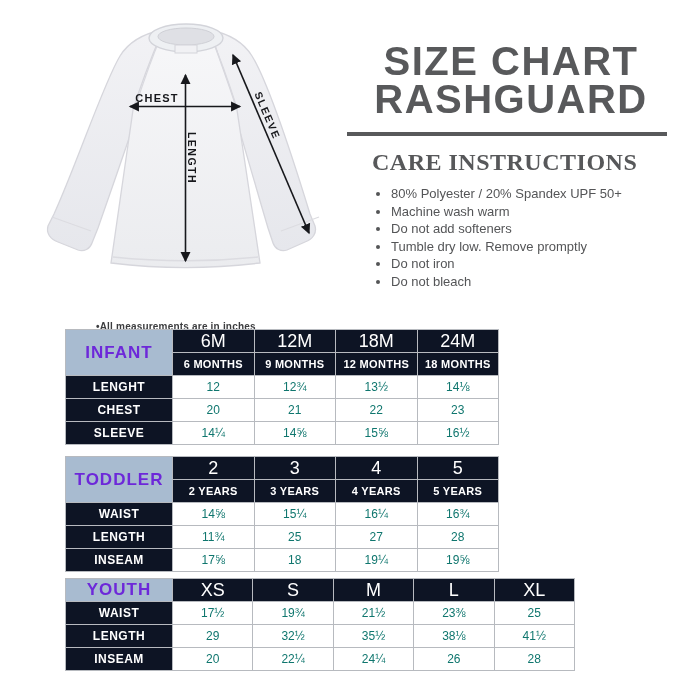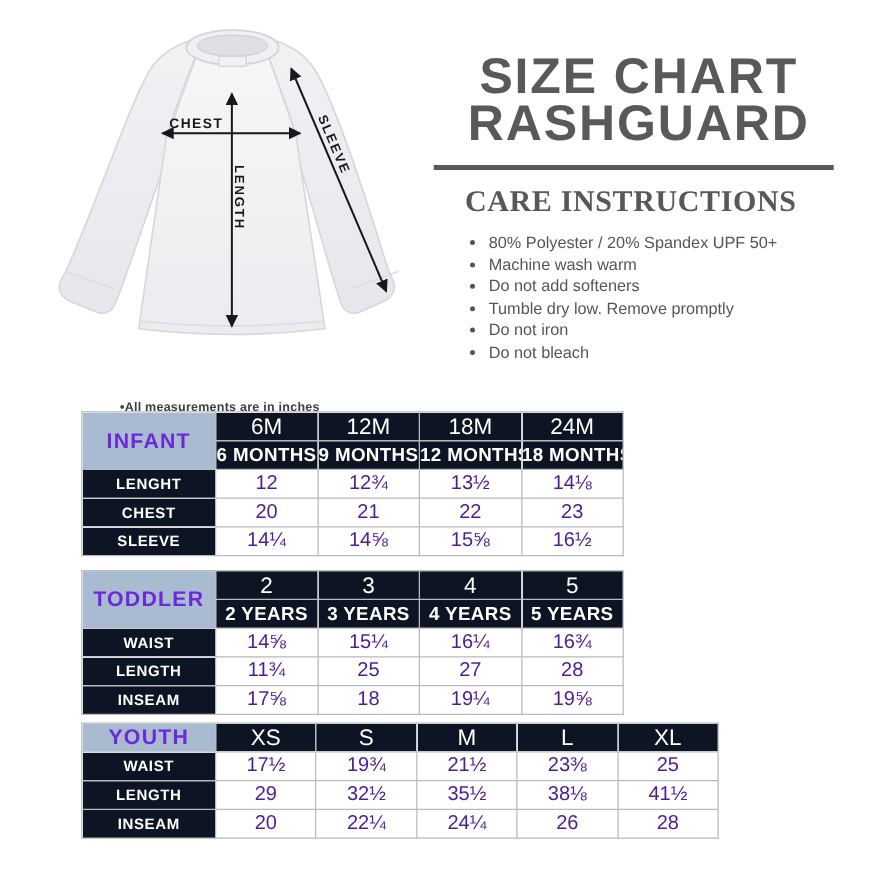--- a/index.html
+++ b/index.html
@@ -41,28 +41,28 @@
     vertical-align:middle;padding:0;overflow:hidden;white-space:nowrap;
   }
   .t-group{
     background:#a8bbd0;color:#6d28d9;font-weight:bold;
     font-size:17px;letter-spacing:1px;
   }
   .t-size{
     background:#0d1424;color:#ffffff;font-weight:normal;font-size:18px;
   }
   .t-sub{
-    background:#0d1424;color:#ffffff;font-weight:bold;font-size:15px;
+    background:#0d1424;color:#ffffff;font-weight:bold;font-size:11px;
     letter-spacing:0.3px;
   }
   .t-rowlabel{
     background:#0d1424;color:#ffffff;font-weight:bold;font-size:12px;
     letter-spacing:0.5px;
   }
-  .t-val{background:#ffffff;color:#4c1d95;font-size:16px;}
+  .t-val{background:#ffffff;color:#0f766e;font-size:12px;}
   #table-infant {left:65px;top:329px;width:434px;}
   #table-toddler{left:65px;top:456px;width:434px;}
   #table-youth  {left:65px;top:578px;width:510px;}
   
   .svg-label{
     font-family:"Liberation Sans","DejaVu Sans",sans-serif;
     font-weight:bold;fill:#17181c;
   }
 </style>
 </head>

